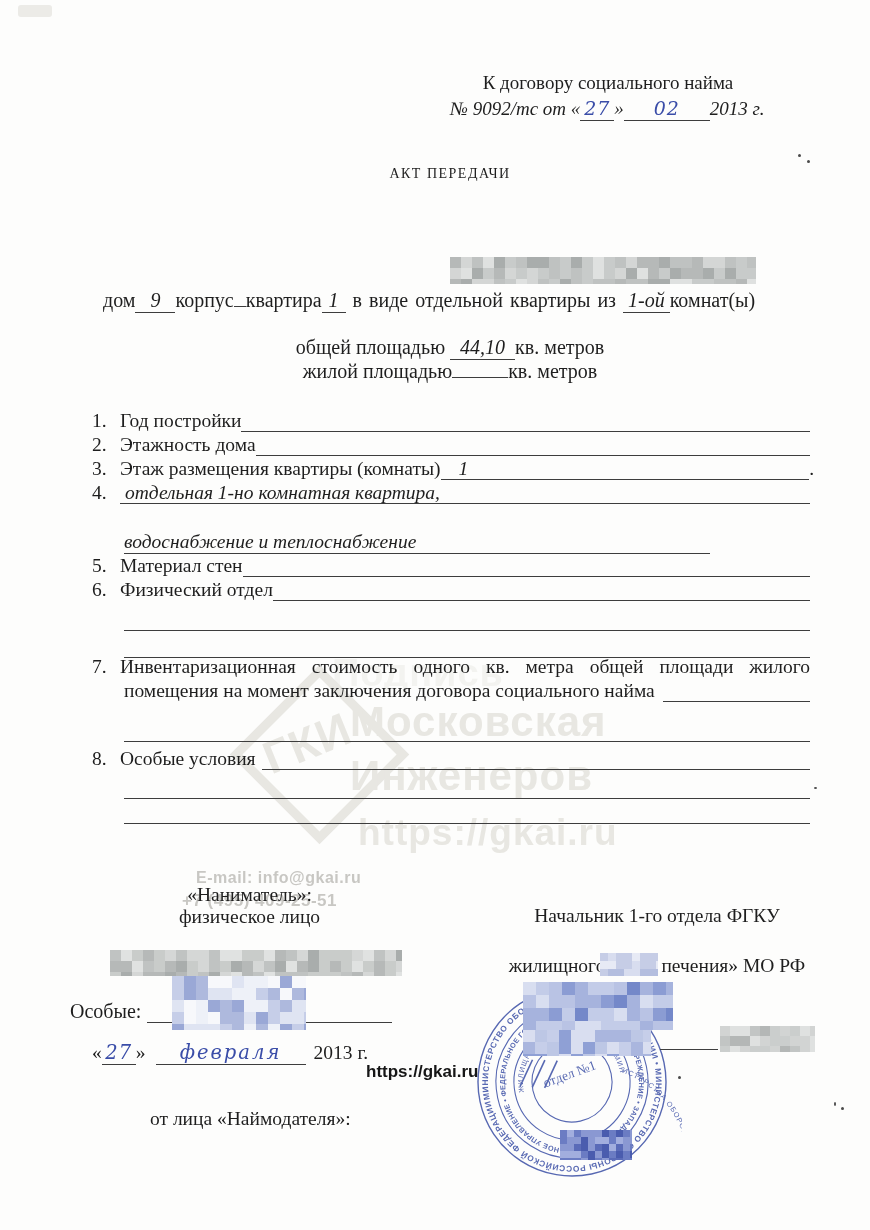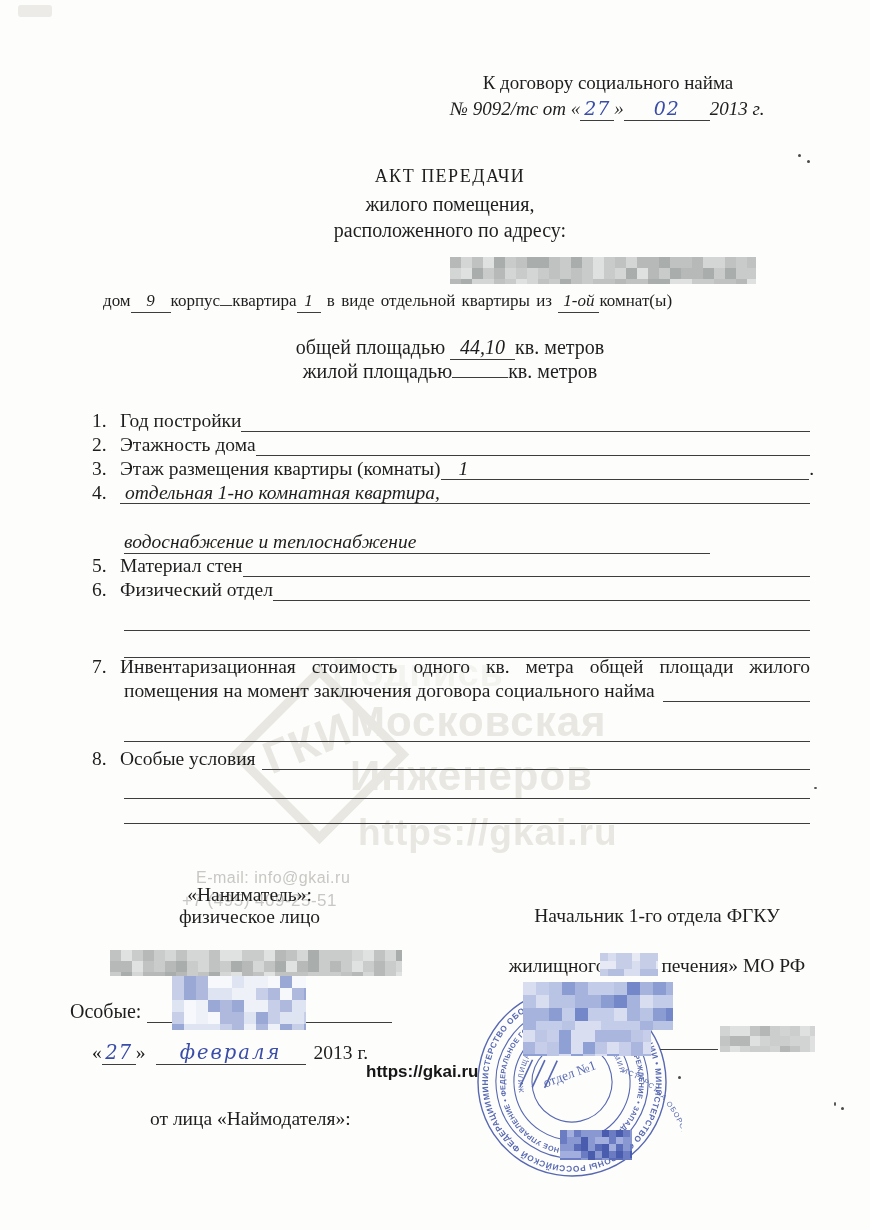--- a/index.html
+++ b/index.html
@@ -12,21 +12,21 @@
   .just{text-align:justify;text-align-last:justify}
   .row{position:absolute;display:flex;align-items:flex-end;font-size:19.5px;line-height:23px}
   .num{flex:0 0 28px}
   .fill{flex:1 1 auto;border-bottom:1.5px solid var(--line-color);min-height:20px;line-height:20px}
   .u{display:inline-block;border-bottom:1.5px solid var(--line-color);text-align:center}
   .uline{border-bottom:1.5px solid var(--line-color)}
   .hr{position:absolute;height:0;border-bottom:1.5px solid var(--line-color)}
   .hw{font-style:italic;font-family:"DejaVu Serif",serif;color:var(--handwriting-ink);letter-spacing:1px}
   .wm-big{font-family:"Liberation Sans","DejaVu Sans",sans-serif;font-weight:bold;
           color:var(--watermark-light);letter-spacing:1px}
-  .wm-gray{font-family:"Liberation Sans","DejaVu Sans",sans-serif;font-weight:normal;
+  .wm-gray{font-family:"Liberation Sans","DejaVu Sans",sans-serif;font-weight:bold;
            color:var(--watermark-gray);letter-spacing:0.5px}
   .url-dark{font-family:"Liberation Sans","DejaVu Sans",sans-serif;font-weight:bold;
             font-size:17px;color:var(--url-dark)}
   .stampwrap{color:var(--stamp-blue)}
   .redact{position:absolute}
   .redact b{position:absolute;display:block}
   .speck{position:absolute;background:#4a4a4a;border-radius:50%}
   .wm-diamond{width:127px;height:127px;border:9px solid var(--watermark-light);transform:rotate(45deg)}
 </style>
 </head>
@@ -43,25 +43,23 @@
     <div class="abs wm-big" style="left:358px;top:812px;font-size:37px">https://gkai.ru</div>
     <div class="abs wm-gray" style="left:196px;top:869px;font-size:16px">E-mail: info@gkai.ru</div>
     <div class="abs wm-gray" style="left:182px;top:891px;font-size:17px">+7 (495) 409-25-51</div>
   </div>
 
   <div class="abs ctr" style="left:458px;top:72px;width:300px;font-size:19px">К договору социального найма</div>
   <div class="abs it" style="left:450px;top:97px;font-size:19px;line-height:23px;white-space:nowrap">
     <span>№ 9092/тс от «</span><span class="u hw" style="width:34px">27</span><span>»</span><span class="u hw" style="width:86px">02</span><span>2013 г.</span>
   </div>
 
-  <div class="abs ctr" style="left:285px;top:166px;width:330px;font-size:18px;letter-spacing:1.5px">АКТ ПЕРЕДАЧИ</div>
-  <div class="abs ctr" style="left:285px;top:193px;width:330px;font-size:20px">жилого помещения,</div>
-  <div class="abs ctr" style="left:285px;top:219px;width:330px;font-size:20px">расположенного по адресу:</div>
-
-  <div class="abs" style="left:103px;top:289px;width:690px;font-size:17px;line-height:23px;word-spacing:2px">
+  <div class="abs ctr" style="left:285px;top:166px;width:330px;font-size:14px;letter-spacing:1.5px">АКТ ПЕРЕДАЧИ</div>
+
+  <div class="abs" style="left:103px;top:289px;width:690px;font-size:20px;line-height:23px;word-spacing:2px">
     <span>дом</span><span class="u it" style="width:40px">9</span><span>корпус</span><span class="u" style="width:12px"></span><span>квартира</span><span class="u it" style="width:24px">1</span>
     <span>в виде отдельной квартиры из</span>
     <span class="u it" style="padding:0 5px">1-ой</span><span>комнат(ы)</span>
   </div>
 
   <div class="abs ctr" style="left:235px;top:336px;width:430px;font-size:20px;line-height:23px">
     <span>общей площадью</span>
     <span class="u it" style="padding:0 10px">44,10</span><span>кв. метров</span>
   </div>
   <div class="abs ctr" style="left:235px;top:360px;width:430px;font-size:20px;line-height:23px">

